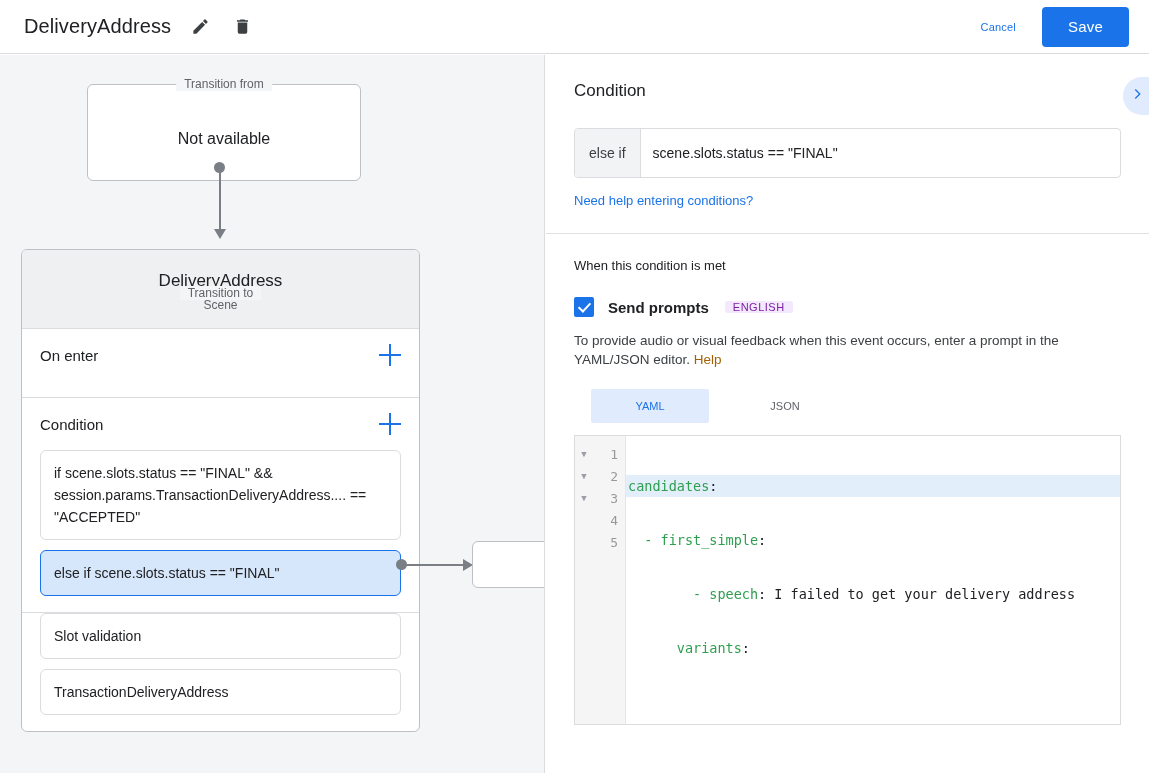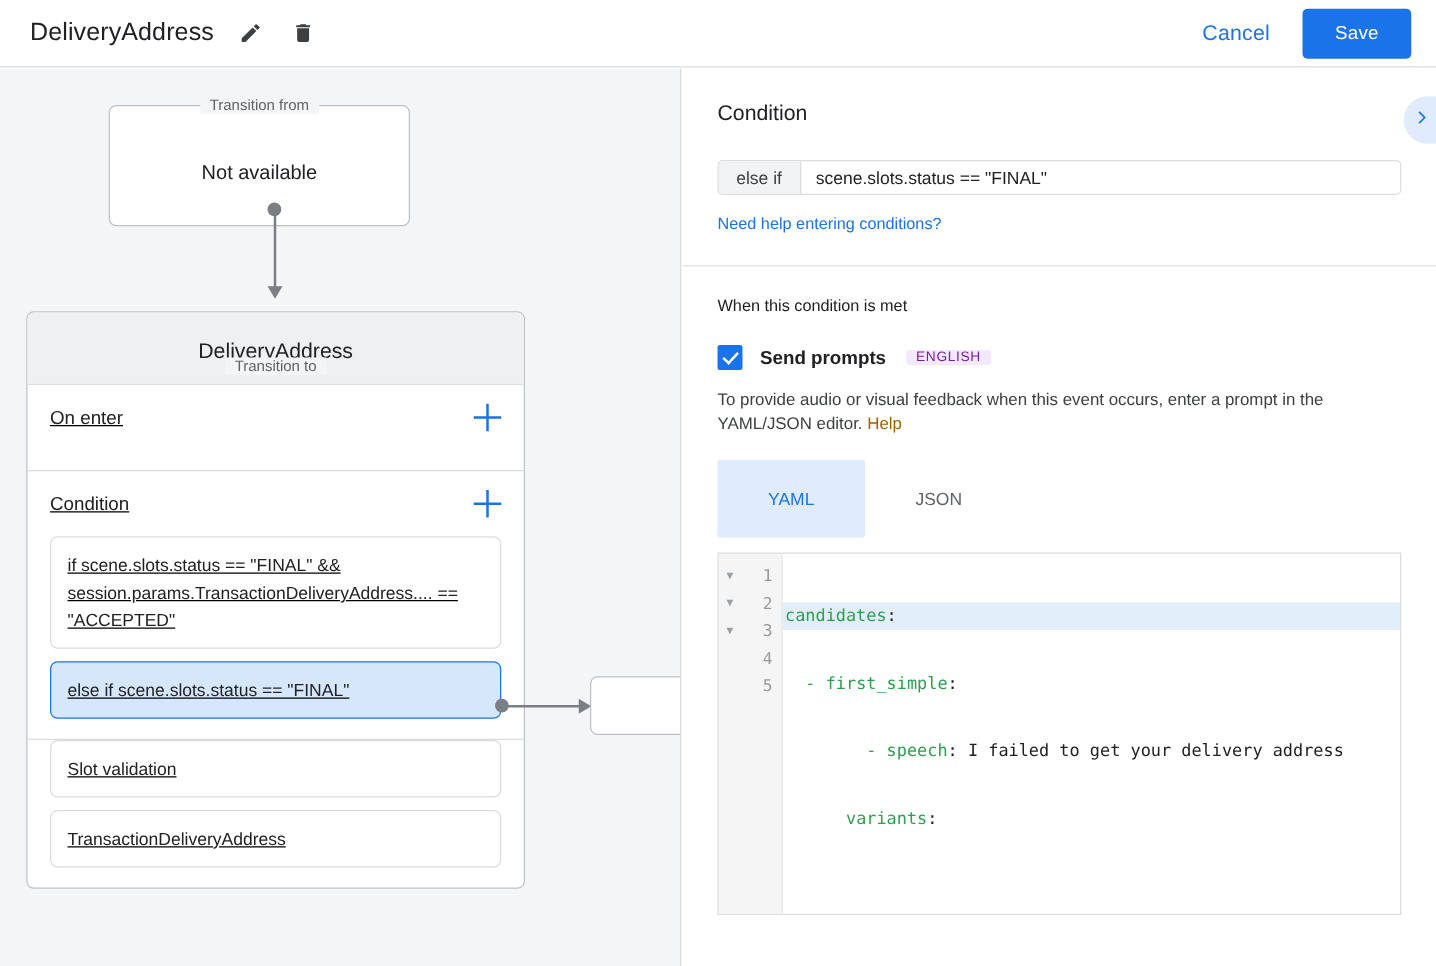--- a/index.html
+++ b/index.html
@@ -30,21 +30,21 @@
   .icon-btn {
     width: 26px; height: 26px;
     margin-left: 16px;
     display: flex; align-items: center; justify-content: center;
     cursor: pointer;
     border-radius: 50%;
   }
   .icon-btn svg { display: block; }
   .topbar-spacer { flex: 1 1 auto; }
   .cancel-btn {
-    font-size: 17px;
+    font-size: 11px;
     color: #1a73e8;
     background: none; border: none;
     cursor: pointer;
     padding: 8px 12px;
     font-family: inherit;
     letter-spacing: .2px;
   }
   .save-btn {
     margin-left: 14px; margin-right: 20px;
     background: #1a73e8;
@@ -66,21 +66,21 @@
     width: 545px; height: 718px;
     background: #f4f5f7;
     border-right: 1px solid #dadce0;
     overflow: hidden;
   }
 
   
   .node-from {
     position: absolute;
     left: 87px; top: 29px;
-    width: 241px; height: 97px;
+    width: 274px; height: 97px;
     background: #ffffff;
     border: 1px solid #bdc1c6;
     border-radius: 6px;
   }
   .node-legend {
     position: absolute;
     top: -8px; left: 50%;
     transform: translateX(-50%);
     background: #f4f5f7;
     padding: 0 8px;
@@ -137,21 +137,21 @@
   .node-to-header {
     background: #eef0f1;
     border-bottom: 1px solid #dadce0;
     border-radius: 5px 5px 0 0;
     padding: 21px 0 16px;
     text-align: center;
   }
   .node-to-title { font-size: 17px; color: #202124; }
   .node-to-sub { font-size: 12px; color: #5f6368; margin-top: 7px; }
 
-  .section { border-bottom: 1px solid #dadce0; padding: 0 18px 16px; text-decoration: underline; }
+  .section { border-bottom: 1px solid #dadce0; padding: 0 18px 16px; }
   .section:last-child { border-bottom: none; }
   .section-head {
     display: flex; align-items: center; justify-content: space-between;
     height: 52px;
   }
   .section-title { font-size: 15px; color: #202124; }
   .plus-btn {
     width: 22px; height: 22px;
     position: relative;
     cursor: pointer;
@@ -216,21 +216,21 @@
     border-radius: 19px 0 0 19px;
     display: flex; align-items: center; justify-content: center;
     cursor: pointer;
   }
 
   .cond-row {
     display: flex;
     border: 1px solid #dadce0;
     border-radius: 4px;
     overflow: hidden;
-    height: 28px;
+    height: 50px;
     background: #ffffff;
   }
   .cond-prefix {
     background: #f1f3f4;
     border-right: 1px solid #dadce0;
     padding: 0 14px;
     display: flex; align-items: center;
     font-size: 14px; color: #3c4043;
     white-space: nowrap;
   }
@@ -302,24 +302,25 @@
     line-height: 19px;
     margin: -8px 0 20px;
     max-width: 560px;
   }
   .helper a { color: #a16207; text-decoration: none; cursor: pointer; }
 
   .tabs { display: flex; margin-bottom: 12px; }
   .tab {
     min-width: 118px;
     text-align: center;
-    padding: 23px 10px;
-    font-size: 14px;
+    padding: 11px 10px;
+    font-size: 11px;
     color: #5f6368;
     cursor: pointer;
+    margin-left: 17px;
   }
   .tab.active { background: #e0ecfd; color: #1a73e8; border-radius: 2px; }
 
   .editor {
     border: 1px solid #dadce0;
     display: flex;
     height: 290px;
     background: #ffffff;
     overflow: hidden;
   }
@@ -393,20 +394,21 @@
   </div>
   <div class="conn-dot" style="left:214px; top:107px;"></div>
   <div class="conn-line-v" style="left:219px; top:112px; height:64px;"></div>
   <div class="conn-arrow-down" style="left:214px; top:174px;"></div>
 
   <div class="node-to">
     <div class="node-legend" style="top:-7px;margin-top:43px;">Transition to</div>
 
     <div class="node-to-header">
       <div class="node-to-title">DeliveryAddress</div>
+      <div class="node-to-sub">Scene</div>
     </div>
 
     <div class="section">
       <div class="section-head">
         <span class="section-title">On enter</span>
         <span class="plus-btn"></span>
       </div>
     </div>
 
     <div class="section">

